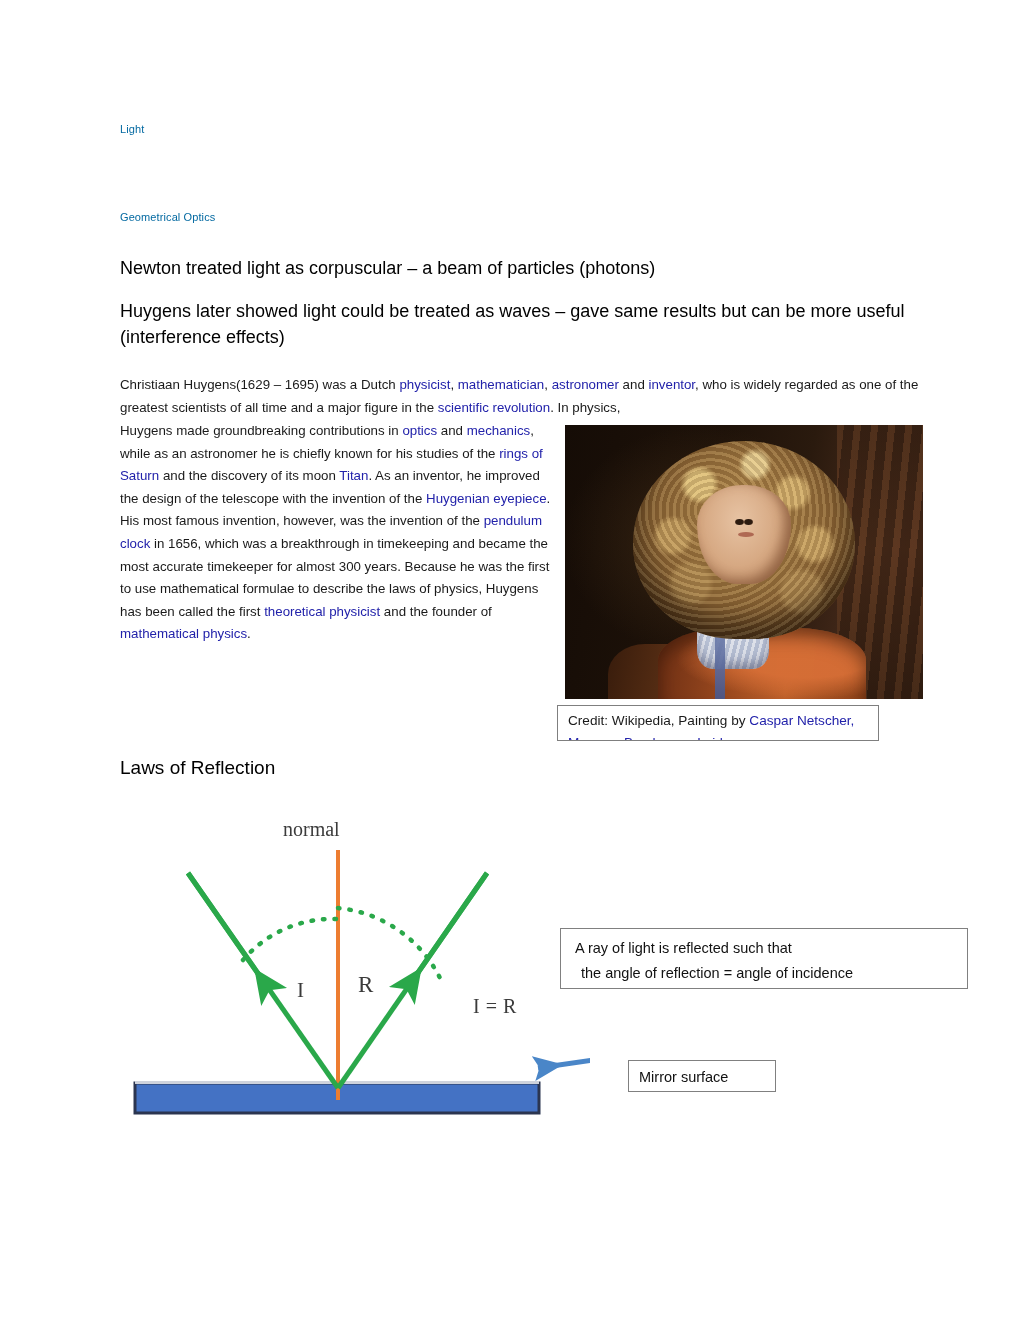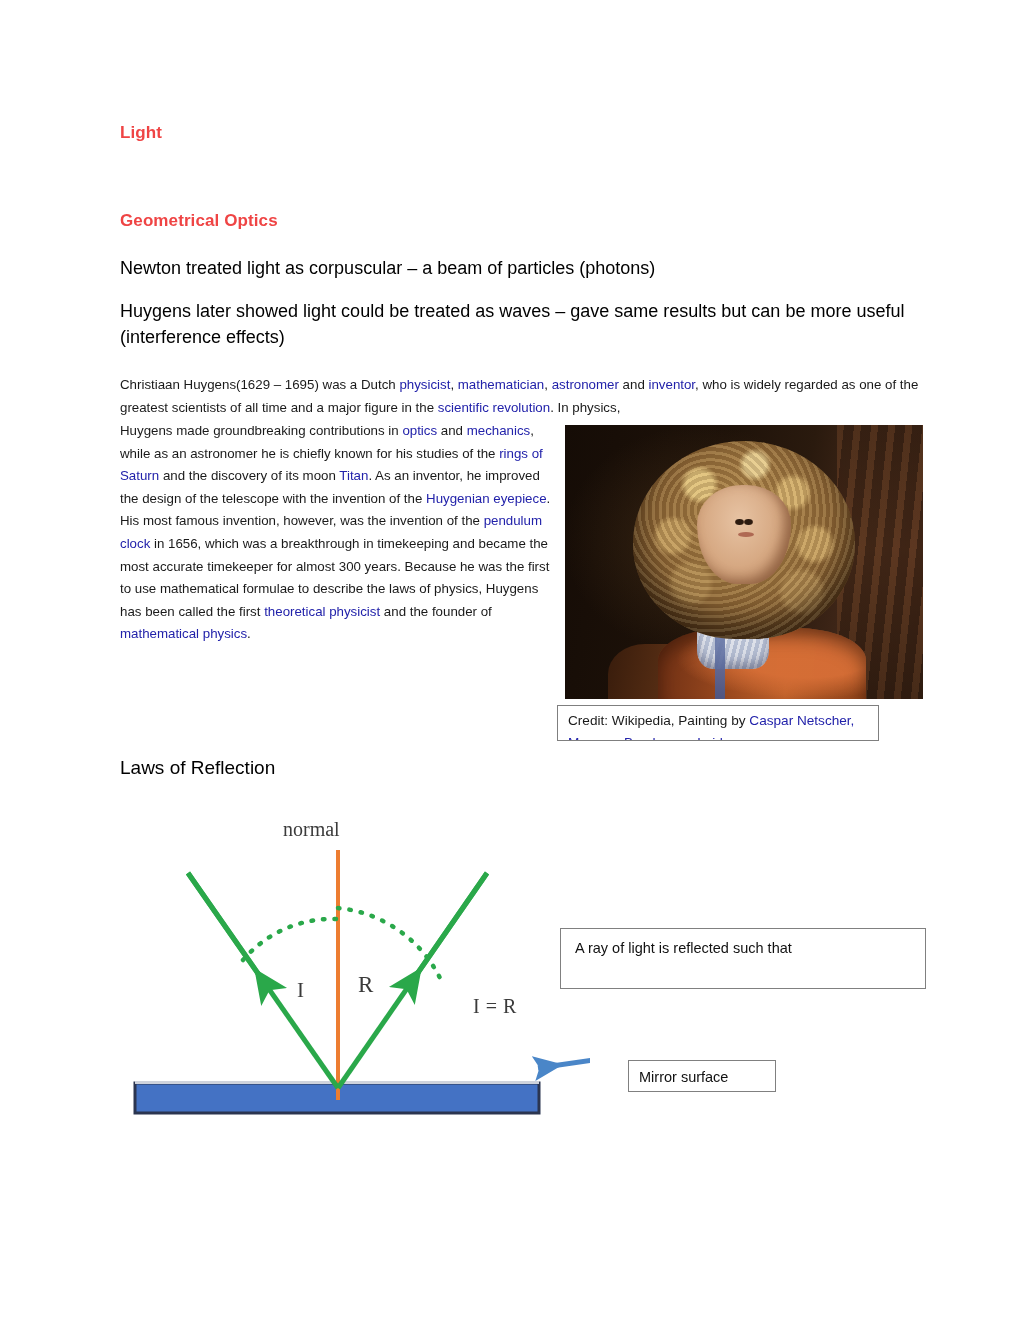--- a/index.html
+++ b/index.html
@@ -21,24 +21,24 @@
   .page {
     position: absolute;
     left: 0; top: 0;
     width: 1020px;
     height: 1320px;
   }
 
   
   .h-bold {
     position: absolute;
-    font-weight: bold;
-    font-size: 17px;
+    font-weight: normal;
+    font-size: 11px;
     letter-spacing: 0.1px;
-    color: #ef4444;
+    color: #0369a1;
     white-space: nowrap;
   }
   .h-plain {
     position: absolute;
     font-size: 18px;
     font-weight: normal;
     color: #000;
     line-height: 26px;
   }
 
@@ -223,21 +223,21 @@
     position: absolute;
     border: 1px solid #808080;
     background: #ffffff;
     box-sizing: border-box;
     font-size: 14.5px;
     color: #111;
   }
   #callout-law {
     left: 560px;
     top: 928px;
-    width: 366px;
+    width: 408px;
     height: 61px;
     padding: 7px 0 0 14px;
     line-height: 25px;
   }
   #callout-law .ln2 { padding-left: 6px; display: block; }
   #callout-mirror {
     left: 628px;
     top: 1060px;
     width: 148px;
     height: 32px;
@@ -318,19 +318,20 @@
     </svg>
   </div>
 
   <div class="lbl-serif" id="lbl-normal">normal</div>
   <div class="lbl-serif" id="lbl-I">I</div>
   <div class="lbl-serif" id="lbl-R">R</div>
   <div class="lbl-serif" id="lbl-IeqR">I = R</div>
 
   <div class="callout" id="callout-law">
     <span>A ray of light is reflected such that</span>
+    <span class="ln2">the angle of reflection = angle of incidence</span>
   </div>
 
   <div class="callout" id="callout-mirror">
     <span>Mirror surface</span>
   </div>
 
 </div>
 
 </body></html>

